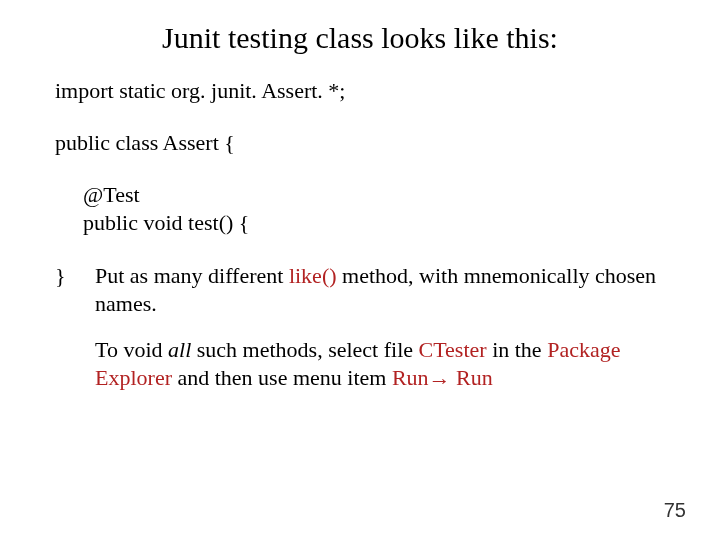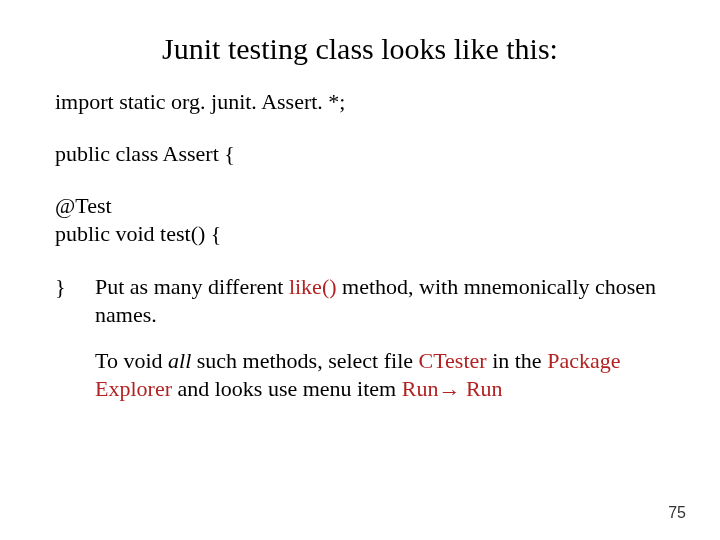--- a/index.html
+++ b/index.html
@@ -6,54 +6,54 @@
     margin: 0;
     padding: 0;
     width: 720px;
     height: 540px;
     font-family: "Times New Roman", Times, serif;
     background: #fff;
     color: #000;
     position: relative;
   }
   .slide {
-    padding: 32px 55px 0 55px;
+    padding: 21px 55px 0 55px;
   }
   .title {
     font-size: 30px;
     text-align: center;
     margin-bottom: 22px;
     color: #000;
   }
   .code {
     font-size: 22px;
     line-height: 1.28;
   }
   .kw { font-weight: normal; }
   .gap { height: 24px; }
-  .indent1 { }
+  .indent1 { margin-left: 28px; }
   .row { display: flex; align-items: flex-start; }
   .brace-col {
     width: 40px;
     flex: 0 0 40px;
     font-size: 22px;
   }
   .notes {
     font-size: 22px;
     line-height: 1.28;
   }
   .notes p { margin: 0 0 18px 0; }
   .red { color: #b22222; }
   .em-it { font-style: italic; text-align: right; }
   .arrow { font-family: Arial, sans-serif; }
   .page-num {
     position: absolute;
     right: 34px;
     bottom: 18px;
-    font-size: 16px;
+    font-size: 20px;
     color: #333;
     font-family: Arial, sans-serif;
   }
 </style>
 </head>
 <body>
 
 <div class="slide">
   <div class="title">Junit testing class looks like this:</div>
 
@@ -77,20 +77,20 @@
 
     <div class="gap"></div>
 
     <div class="row">
       <div class="brace-col">}</div>
       <div class="notes">
         <p>
           <span>Put as many different </span><span class="red">like()</span><span> method, with mnemonically chosen names.</span>
         </p>
         <p>
-          <span>To void </span><span class="em-it">all</span><span> such methods,  select file </span><span class="red">CTester</span><span> in the </span><span class="red">Package Explorer</span><span> and looks use menu item </span><span class="red">Run</span><span class="red arrow">→</span><span class="red"> Run</span>
+          <span>To void </span><span class="em-it">all</span><span> such methods,  select file </span><span class="red">CTester</span><span> in the </span><span class="red">Package Explorer</span><span> and then use menu item </span><span class="red">Run</span><span class="red arrow">→</span><span class="red"> Run</span>
         </p>
       </div>
     </div>
   </div>
 </div>
 
 <div class="page-num">75</div>
 
 </body></html>

